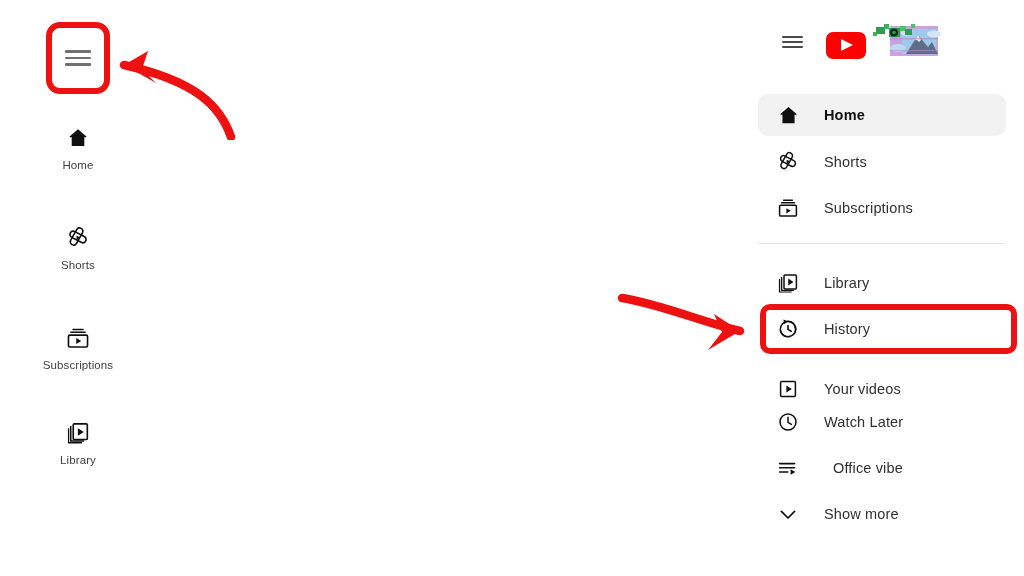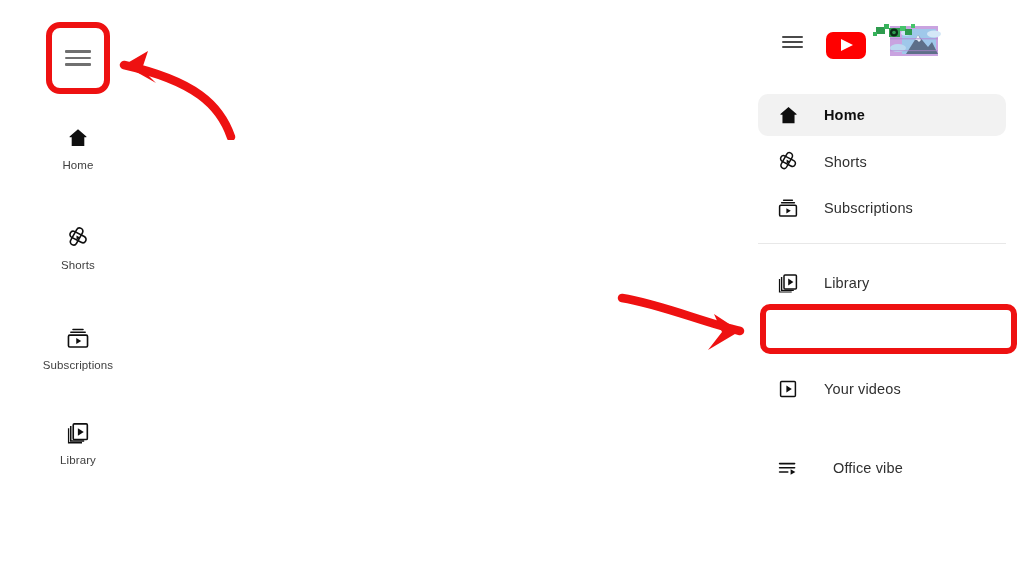--- a/index.html
+++ b/index.html
@@ -327,42 +327,70 @@
         <svg width="24" height="24" viewBox="0 0 24 24">
           <rect x="8" y="4" width="12.4" height="14" rx="1" fill="none" stroke="#0f0f0f" stroke-width="1.5"></rect>
           <path d="M5.6 6v13.4h12.2" fill="none" stroke="#0f0f0f" stroke-width="1.4"></path>
           <path d="M3.5 8v13h12.2" fill="none" stroke="#0f0f0f" stroke-width="1.2"></path>
           <path d="M12.2 7.6v7l5.2-3.5z" fill="#0f0f0f"></path>
         </svg>
       </span>
       <span class="nav-lbl">Library</span>
     </div>
 
+    <div class="nav-item" id="nav-history">
+      <span class="nav-ico">
+        <svg width="24" height="24" viewBox="0 0 24 24">
+          <path d="M12 4.3a7.7 7.7 0 1 1-7.5 9.4" fill="none" stroke="#0f0f0f" stroke-width="1.6" stroke-linecap="round"></path>
+          <path d="M12 4.3 7.4 2.6l0.7 4.6z" fill="#0f0f0f"></path>
+          <path d="M12 8.6v3.8l3.1 1.9" fill="none" stroke="#0f0f0f" stroke-width="1.6" stroke-linecap="round"></path>
+          <circle cx="12" cy="12.2" r="7.7" fill="none" stroke="#0f0f0f" stroke-width="1.5" stroke-dasharray="40 9" stroke-dashoffset="36"></circle>
+        </svg>
+      </span>
+      <span class="nav-lbl">History</span>
+    </div>
 
     <div class="nav-item" id="nav-yourvideos">
       <span class="nav-ico">
         <svg width="24" height="24" viewBox="0 0 24 24">
           <rect x="4.6" y="4.6" width="14.8" height="14.8" rx="1" fill="none" stroke="#0f0f0f" stroke-width="1.5"></rect>
           <path d="M10.4 8.6v6.8l5.4-3.4z" fill="#0f0f0f"></path>
         </svg>
       </span>
       <span class="nav-lbl">Your videos</span>
     </div>
 
+    <div class="nav-item" id="nav-watchlater">
+      <span class="nav-ico">
+        <svg width="24" height="24" viewBox="0 0 24 24">
+          <circle cx="12" cy="12" r="8" fill="none" stroke="#0f0f0f" stroke-width="1.5"></circle>
+          <path d="M12 7.2v5.2l3.4 2" fill="none" stroke="#0f0f0f" stroke-width="1.5" stroke-linecap="round"></path>
+        </svg>
+      </span>
+      <span class="nav-lbl">Watch Later</span>
+    </div>
 
     <div class="nav-item" id="nav-officevibe">
       <span class="nav-ico">
         <svg width="24" height="24" viewBox="0 0 24 24">
           <path d="M3.6 7.6h15M3.6 11.8h15M3.6 16h8.2" stroke="#0f0f0f" stroke-width="1.6" stroke-linecap="round"></path>
           <path d="M14.6 13.2v5.6l4.8-2.8z" fill="#0f0f0f"></path>
         </svg>
       </span>
       <span class="nav-lbl">Office vibe</span>
     </div>
 
+    <div class="nav-item" id="nav-showmore">
+      <span class="nav-ico">
+        <svg width="24" height="24" viewBox="0 0 24 24">
+          <path d="M5.4 9.4 12 16l6.6-6.6" fill="none" stroke="#0f0f0f" stroke-width="1.7" stroke-linecap="round" stroke-linejoin="round"></path>
+        </svg>
+      </span>
+      <span class="nav-lbl">Show more</span>
+    </div>
   </div>
 
   <div class="hl-box" id="hl-hamburger"></div>
   <div class="hl-box" id="hl-history"></div>
 
   <svg class="anno-arrow" id="arrow-hamburger" viewBox="0 0 160 115">
     <path d="M131 112 C120 80, 95 56, 24 40" fill="none" stroke="#ee1111" stroke-width="8.5" stroke-linecap="round"></path>
     <path d="M24 40 L48 26 L42 44 L56 58 Z" fill="#ee1111"></path>
   </svg>
 

